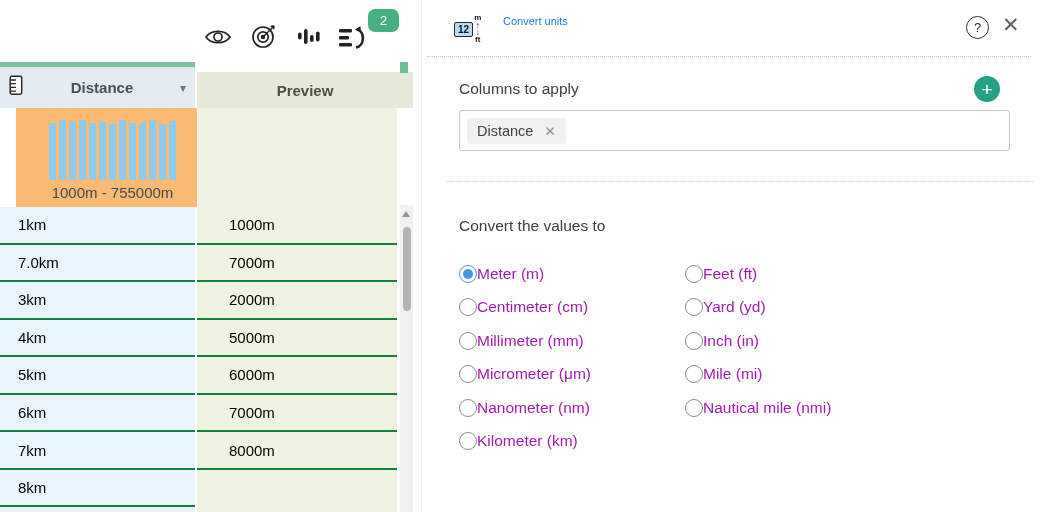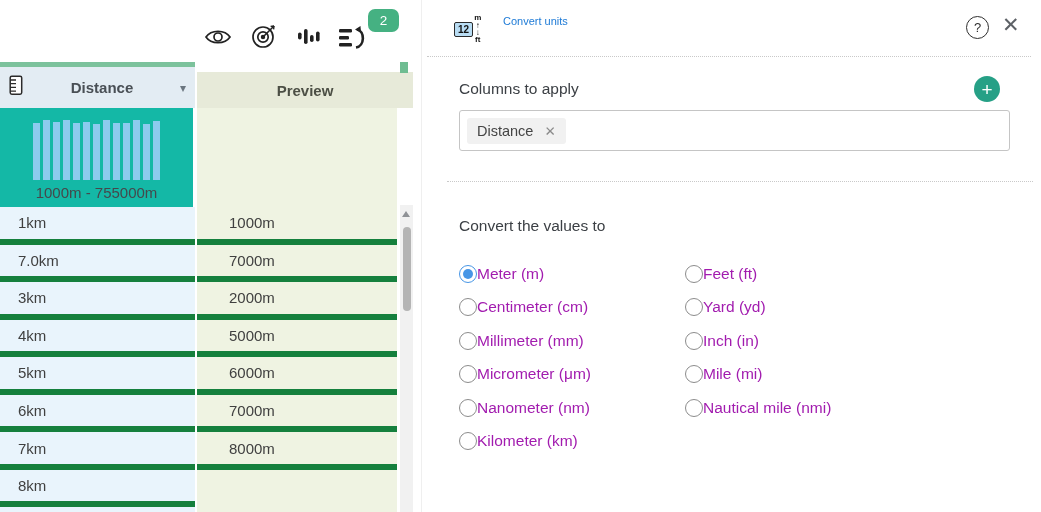--- a/index.html
+++ b/index.html
@@ -20,34 +20,34 @@
   }
 
   
   .col-green-bar { left:0; top:62px; width:195px; height:5px; background:#7cc29c; }
   .col-header {
     left:0; top:67px; width:195px; height:41px; background:#e3ecf3;
     display:flex; align-items:center; padding:0 9px; 
   }
   .col-header .title { flex:1; text-align:center; font-size:15px; font-weight:bold; color:#494f55; }
   .col-header .caret { color:#6b7680; font-size:12px; cursor:pointer; }
-  .hist-cell { left:0; top:108px; width:193px; height:99px; background:#14b8a6; }
+  .hist-cell { left:16px; top:108px; width:193px; height:99px; background:#fdba74; }
   .hist-bars {
     position:absolute; left:33px; bottom:27px; height:60px;
     display:flex; align-items:flex-end; gap:3px;
   }
   .hbar { width:7px; background:#8ccbee; }
   .hist-label { position:absolute; left:0; right:0; bottom:6px; text-align:center; font-size:15px; color:#45484c; }
 
   .rows { position:absolute; top:207px; bottom:0; overflow:hidden; }
   .rows-distance { left:0; width:195px; background:#e9f4fc; }
   .rows-preview  { left:197px; width:200px; background:#eff3e2; }
   .trow {
-    height:37.55px; border-bottom:6px solid #15803d; display:flex; align-items:center;
-    font-size:15px; color:#404040;
+    height:37.55px; border-bottom:2px solid #15803d; display:flex; align-items:center;
+    font-size:15px; color:#000000;
   }
   .rows-distance .trow { padding-left:18px; }
   .rows-preview  .trow { padding-left:32px; }
 
   .prev-header {
     left:197px; top:72px; width:216px; height:36px; background:#e7ead9;
     display:flex; align-items:center; justify-content:center;
     font-size:15px; font-weight:bold; color:#4c4f45;
   }
   .prev-hist { left:197px; top:108px; width:200px; height:99px; background:#eff3e2; }

